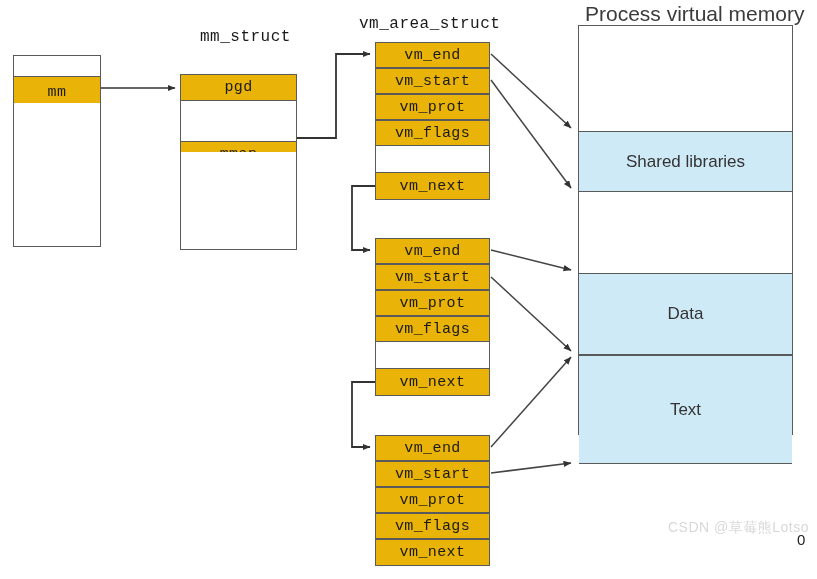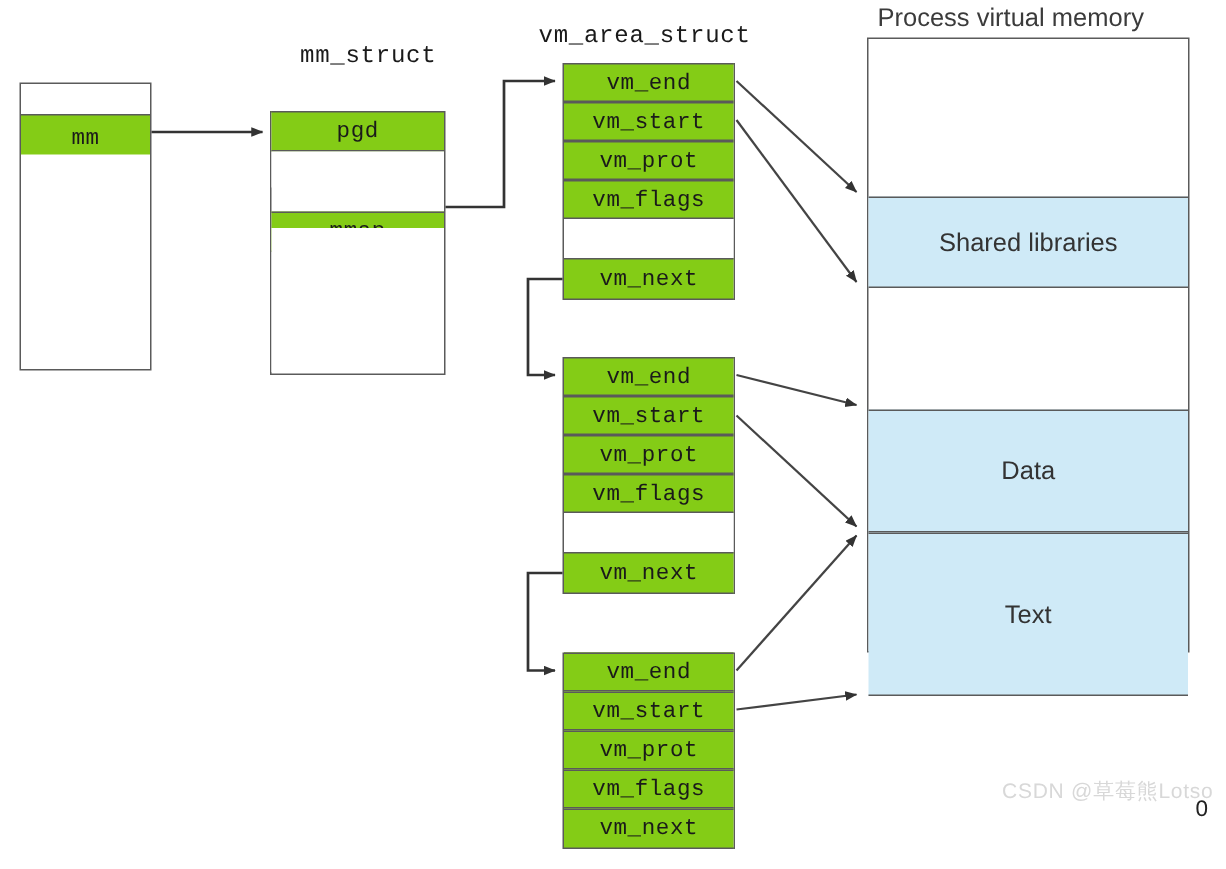--- a/index.html
+++ b/index.html
@@ -21,21 +21,21 @@
     position: absolute;
     font-family: "Liberation Mono", monospace;
     font-size: 16px;
     color: #1a1a1a;
     letter-spacing: 0.5px;
     white-space: nowrap;
   }
   .sans-caption {
     position: absolute;
     font-family: "Liberation Sans", sans-serif;
-    font-size: 17px;
+    font-size: 21px;
     color: #3b3b3b;
     white-space: nowrap;
     text-align: right;
   }
 
   
   .struct-box {
     position: absolute;
     box-sizing: border-box;
     border: 1.6px solid #5a5a5a;
@@ -49,21 +49,21 @@
     display: flex;
     align-items: center;
     justify-content: center;
     font-family: "Liberation Mono", monospace;
     font-size: 15px;
     color: #1a1a1a;
     letter-spacing: 0.4px;
     white-space: nowrap;
   }
   .row.filled {
-    background: #84cc16;
+    background: #eab308;
     border-top: 1.6px solid #5a5a5a;
     border-bottom: 1.6px solid #5a5a5a;
   }
   .row.blank {
     background: #ffffff;
   }
 
   
   .mem-col {
     position: absolute;

